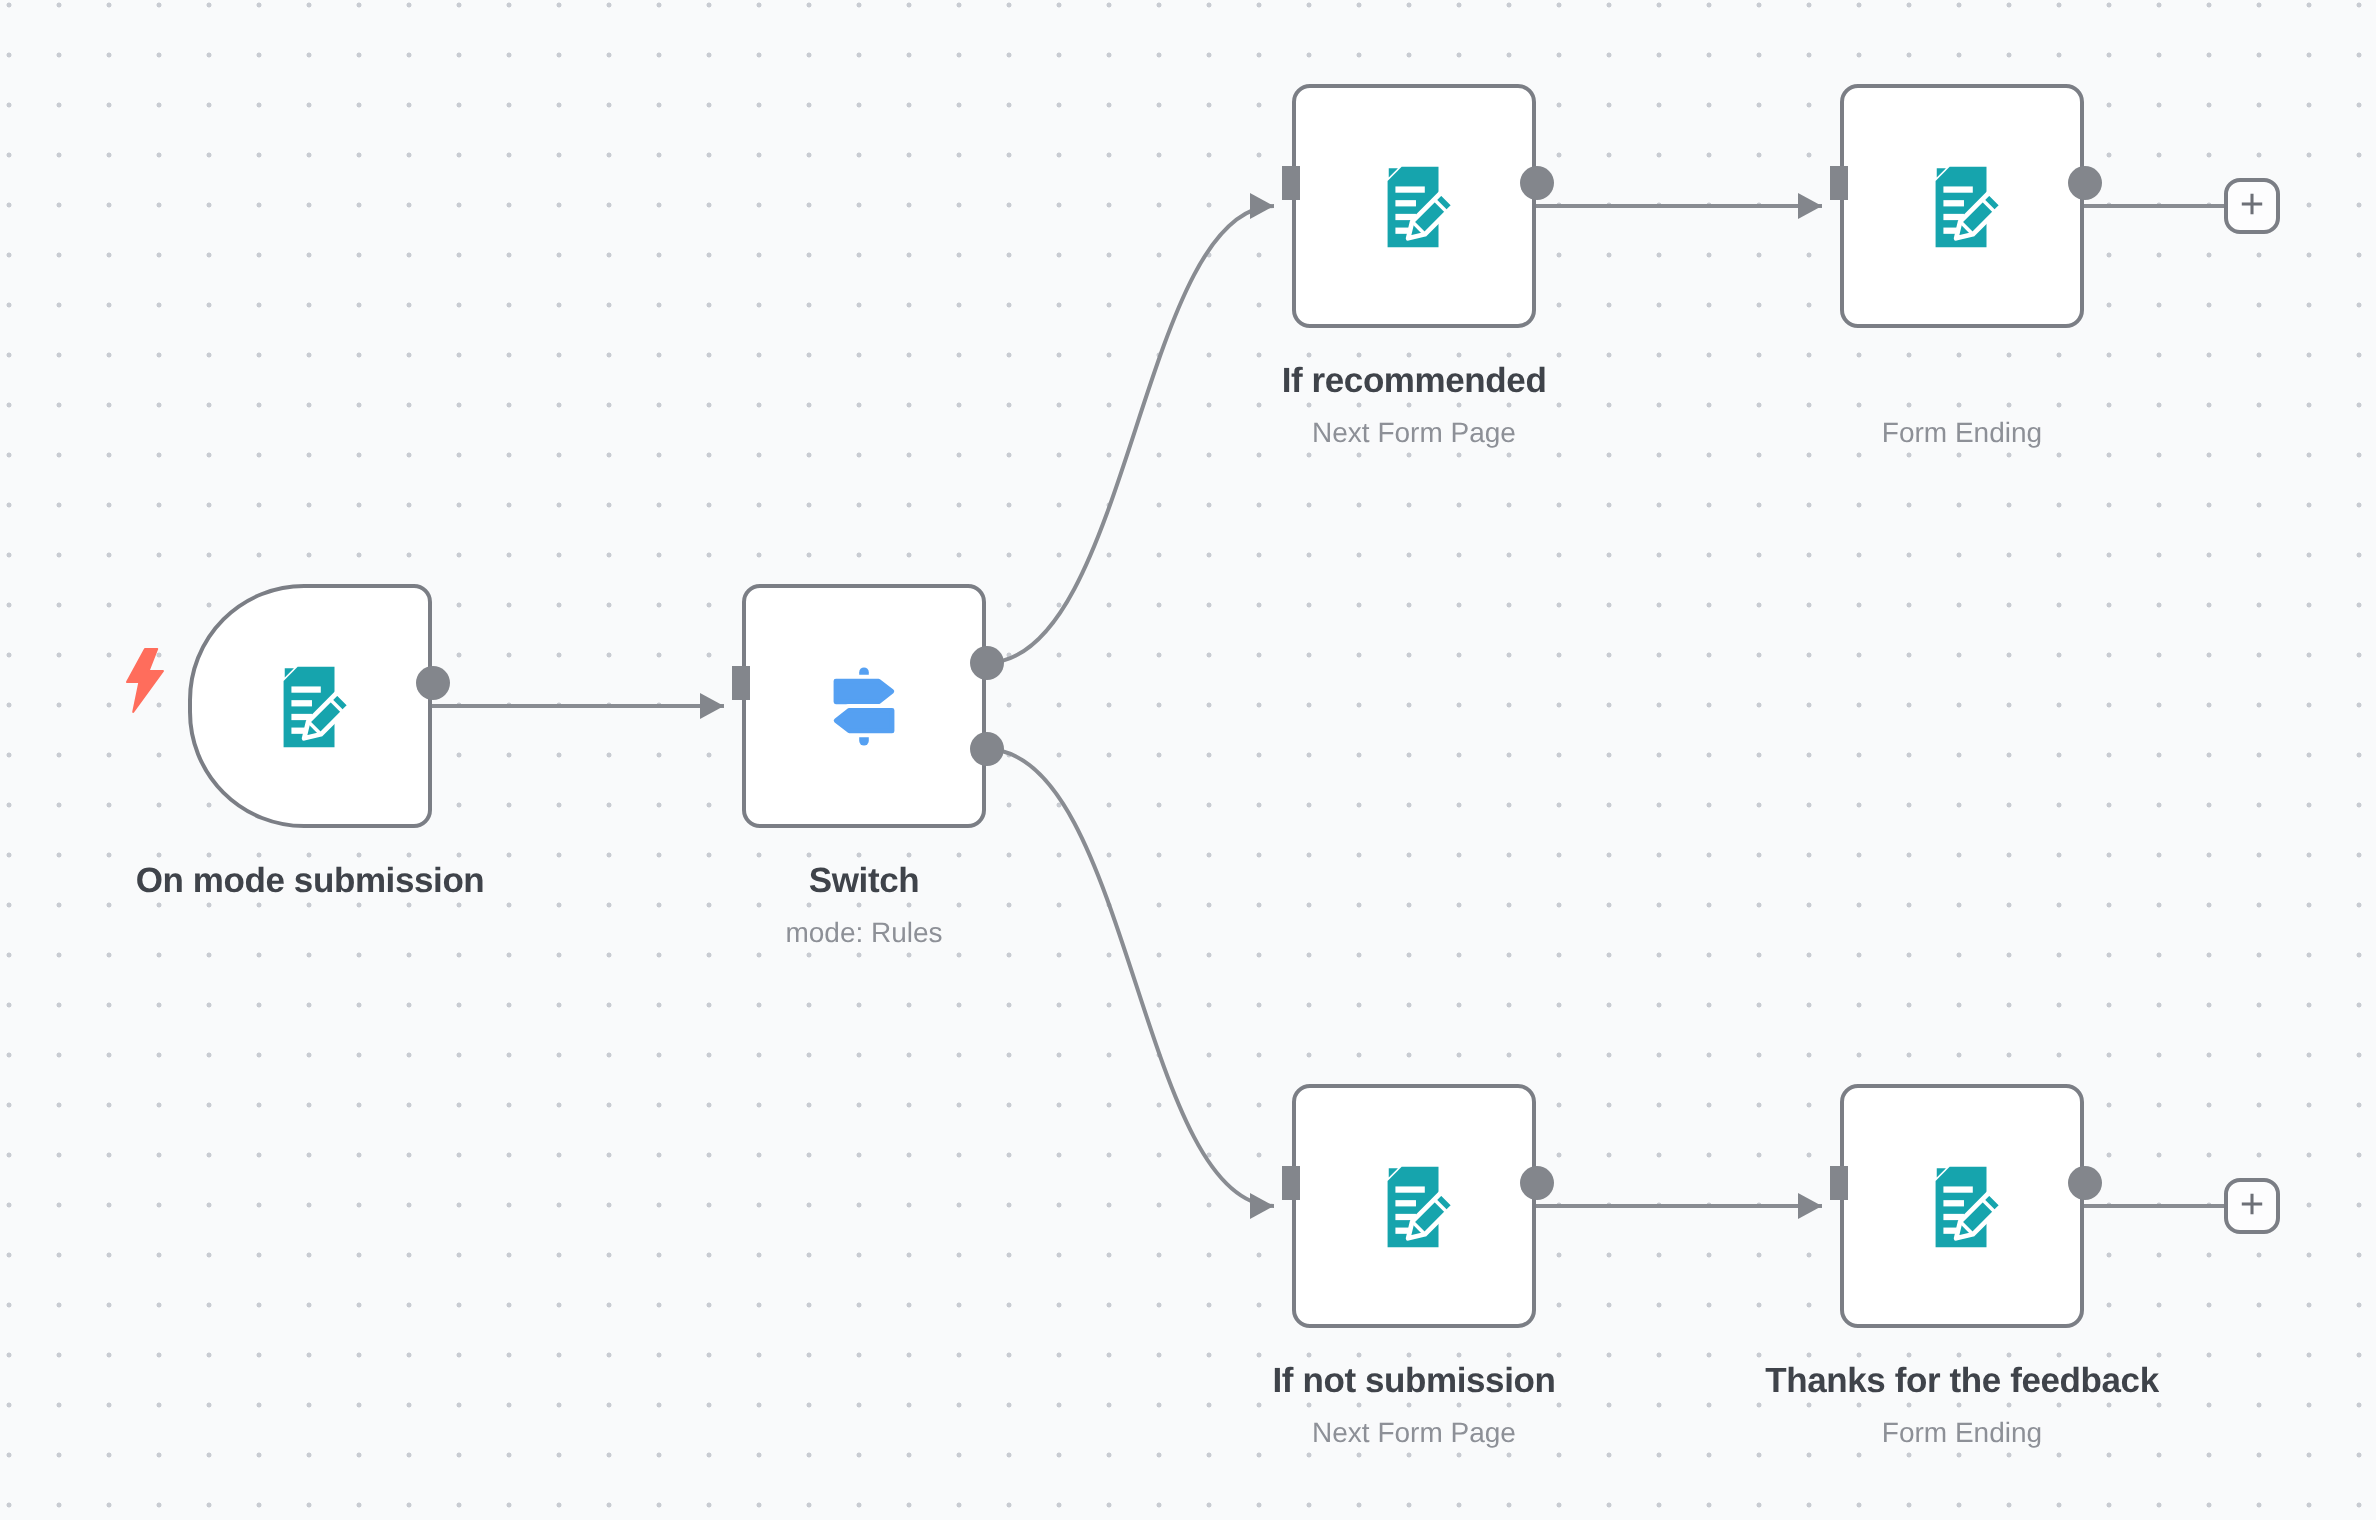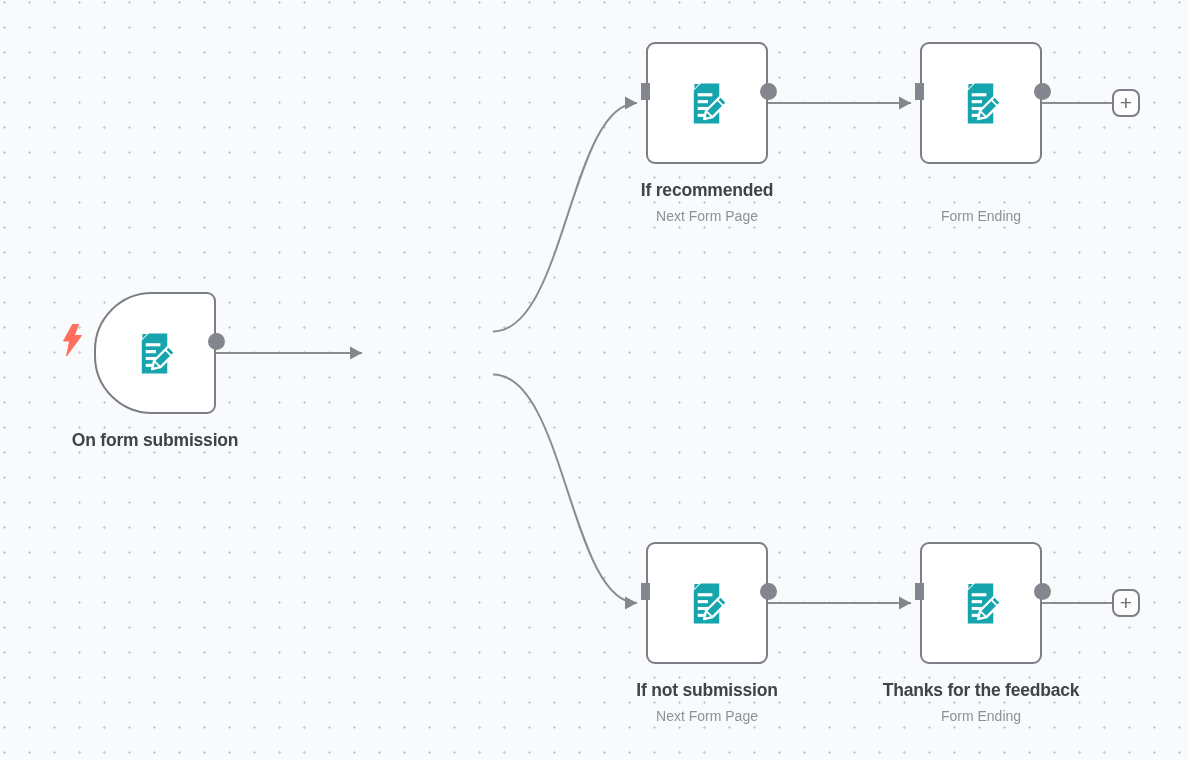--- a/index.html
+++ b/index.html
@@ -163,23 +163,41 @@
           <rect x="14" y="34.5" width="7" height="3.2" fill="#fff"></rect>
           <g transform="translate(20.5 40) rotate(-45)">
             <path d="M0 0 L7.5 -4.6 H28.5 V4.6 H7.5 Z" fill="#16a4ad" stroke="#fff" stroke-width="2.4" stroke-linejoin="round"></path>
             <line x1="7.5" y1="-4.6" x2="7.5" y2="4.6" stroke="#fff" stroke-width="1.8"></line>
             <line x1="23.5" y1="-4.6" x2="23.5" y2="4.6" stroke="#fff" stroke-width="1.8"></line>
           </g>
         </svg>
       </span>
     </div>
     <span class="out-dot center"></span>
-    <div class="node-label">On form submission</div>
-  </div>
-
+    <div class="node-label">On mode submission</div>
+  </div>
+
+  <div class="node" style="left:371px;top:292px;">
+    <div class="box">
+      <span class="icon-wrap">
+        <svg width="50" height="50" viewBox="0 0 48 48">
+          <rect x="21.7" y="5.5" width="4.6" height="37.5" rx="2.3" fill="#55a0f2"></rect>
+          <path d="M10.5 12 H31 L37.4 17 L31 22 H10.5 Z" fill="none" stroke="#fff" stroke-width="6" stroke-linejoin="round"></path>
+          <path d="M10.5 12 H31 L37.4 17 L31 22 H10.5 Z" fill="#55a0f2" stroke="#55a0f2" stroke-width="2.2" stroke-linejoin="round"></path>
+          <path d="M37.5 26 H17 L10.6 31 L17 36 H37.5 Z" fill="none" stroke="#fff" stroke-width="6" stroke-linejoin="round"></path>
+          <path d="M37.5 26 H17 L10.6 31 L17 36 H37.5 Z" fill="#55a0f2" stroke="#55a0f2" stroke-width="2.2" stroke-linejoin="round"></path>
+        </svg>
+      </span>
+    </div>
+    <span class="in-port"></span>
+    <span class="out-dot slot-a"></span>
+    <span class="out-dot slot-b"></span>
+    <div class="node-label">Switch</div>
+    <div class="node-subtitle">mode: Rules</div>
+  </div>
 
   <div class="node" style="left:646px;top:42px;">
     <div class="box">
       <span class="icon-wrap">
         <svg width="47" height="47" viewBox="0 0 48 48">
           <path d="M17.2 3.5 H36 V44.5 H10 V10.7 Z" fill="#16a4ad"></path>
           <path d="M10.6 4.2 H15.3 L10.6 8.9 Z" fill="#16a4ad"></path>
           <rect x="14" y="13.5" width="15" height="3.2" fill="#fff"></rect>
           <rect x="14" y="20.5" width="10.5" height="3.2" fill="#fff"></rect>
           <rect x="14" y="27.5" width="10.5" height="3.2" fill="#fff"></rect>

